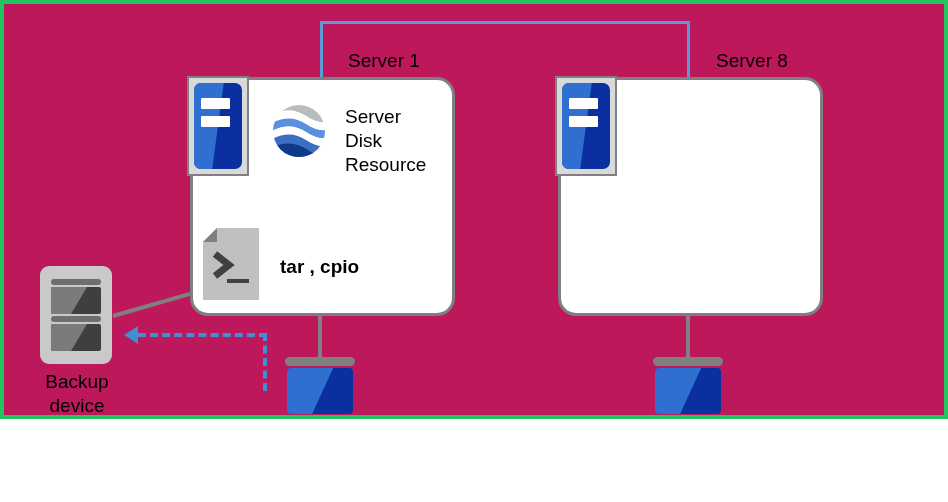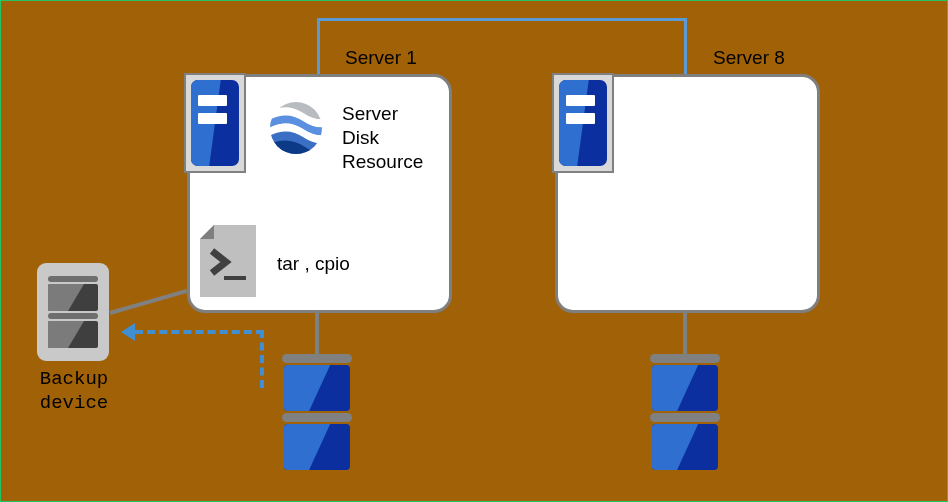--- a/index.html
+++ b/index.html
@@ -3,37 +3,37 @@
 <meta charset="utf-8">
 <style>
   html, body {
     margin: 0;
     padding: 0;
     background: #ffffff;
   }
   #canvas {
     position: relative;
     width: 948px;
-    height: 502px;
-    background: #a16207;
-    border: 1px solid #22c55e;
+    height: 419px;
+    background: #be185d;
+    border: 4px solid #22c55e;
     box-sizing: border-box;
     font-family: "Liberation Sans", sans-serif;
     overflow: hidden;
   }
   .abs { position: absolute; }
 
   
   .label {
     color: #000000;
     font-size: 19px;
     line-height: 24px;
     white-space: pre;
   }
-  .label.center { text-align: center; font-family: Liberation Mono, monospace; }
+  .label.center { text-align: center; }
 
   
   .server-box {
     border: 3px solid #7f7f7f;
     border-radius: 18px;
     background: #ffffff;
     box-sizing: border-box;
   }
 
   
@@ -218,21 +218,21 @@
 
   <div class="abs" style="left:199px; top:224px;">
     <svg class="script-icon" viewBox="0 0 56 72">
       <path d="M14 0 L56 0 L56 72 L0 72 L0 14 Z" fill="#bfbfbf"></path>
       <path d="M14 0 L14 14 L0 14 Z" fill="#7f7f7f"></path>
       <path d="M12 26 L26 37 L12 48" fill="none" stroke="#404040" stroke-width="7" stroke-linejoin="miter" stroke-linecap="butt"></path>
       <rect x="24" y="51" width="22" height="4" fill="#404040"></rect>
     </svg>
   </div>
 
-  <div class="abs label" style="left:276px; top:251px;">tar , cpio</div>
+  <div class="abs label" style="left:276px; top:251px;font-weight:bold;">tar , cpio</div>
 
   <div class="abs server-box" style="left:554px; top:73px; width:265px; height:239px;"></div>
 
   <div class="abs srv-icon" style="left:551px; top:72px;">
     <div class="srv-icon-inner">
       <div class="srv-icon-light"></div>
       <div class="srv-bar b1"></div>
       <div class="srv-bar b2"></div>
     </div>
   </div>

